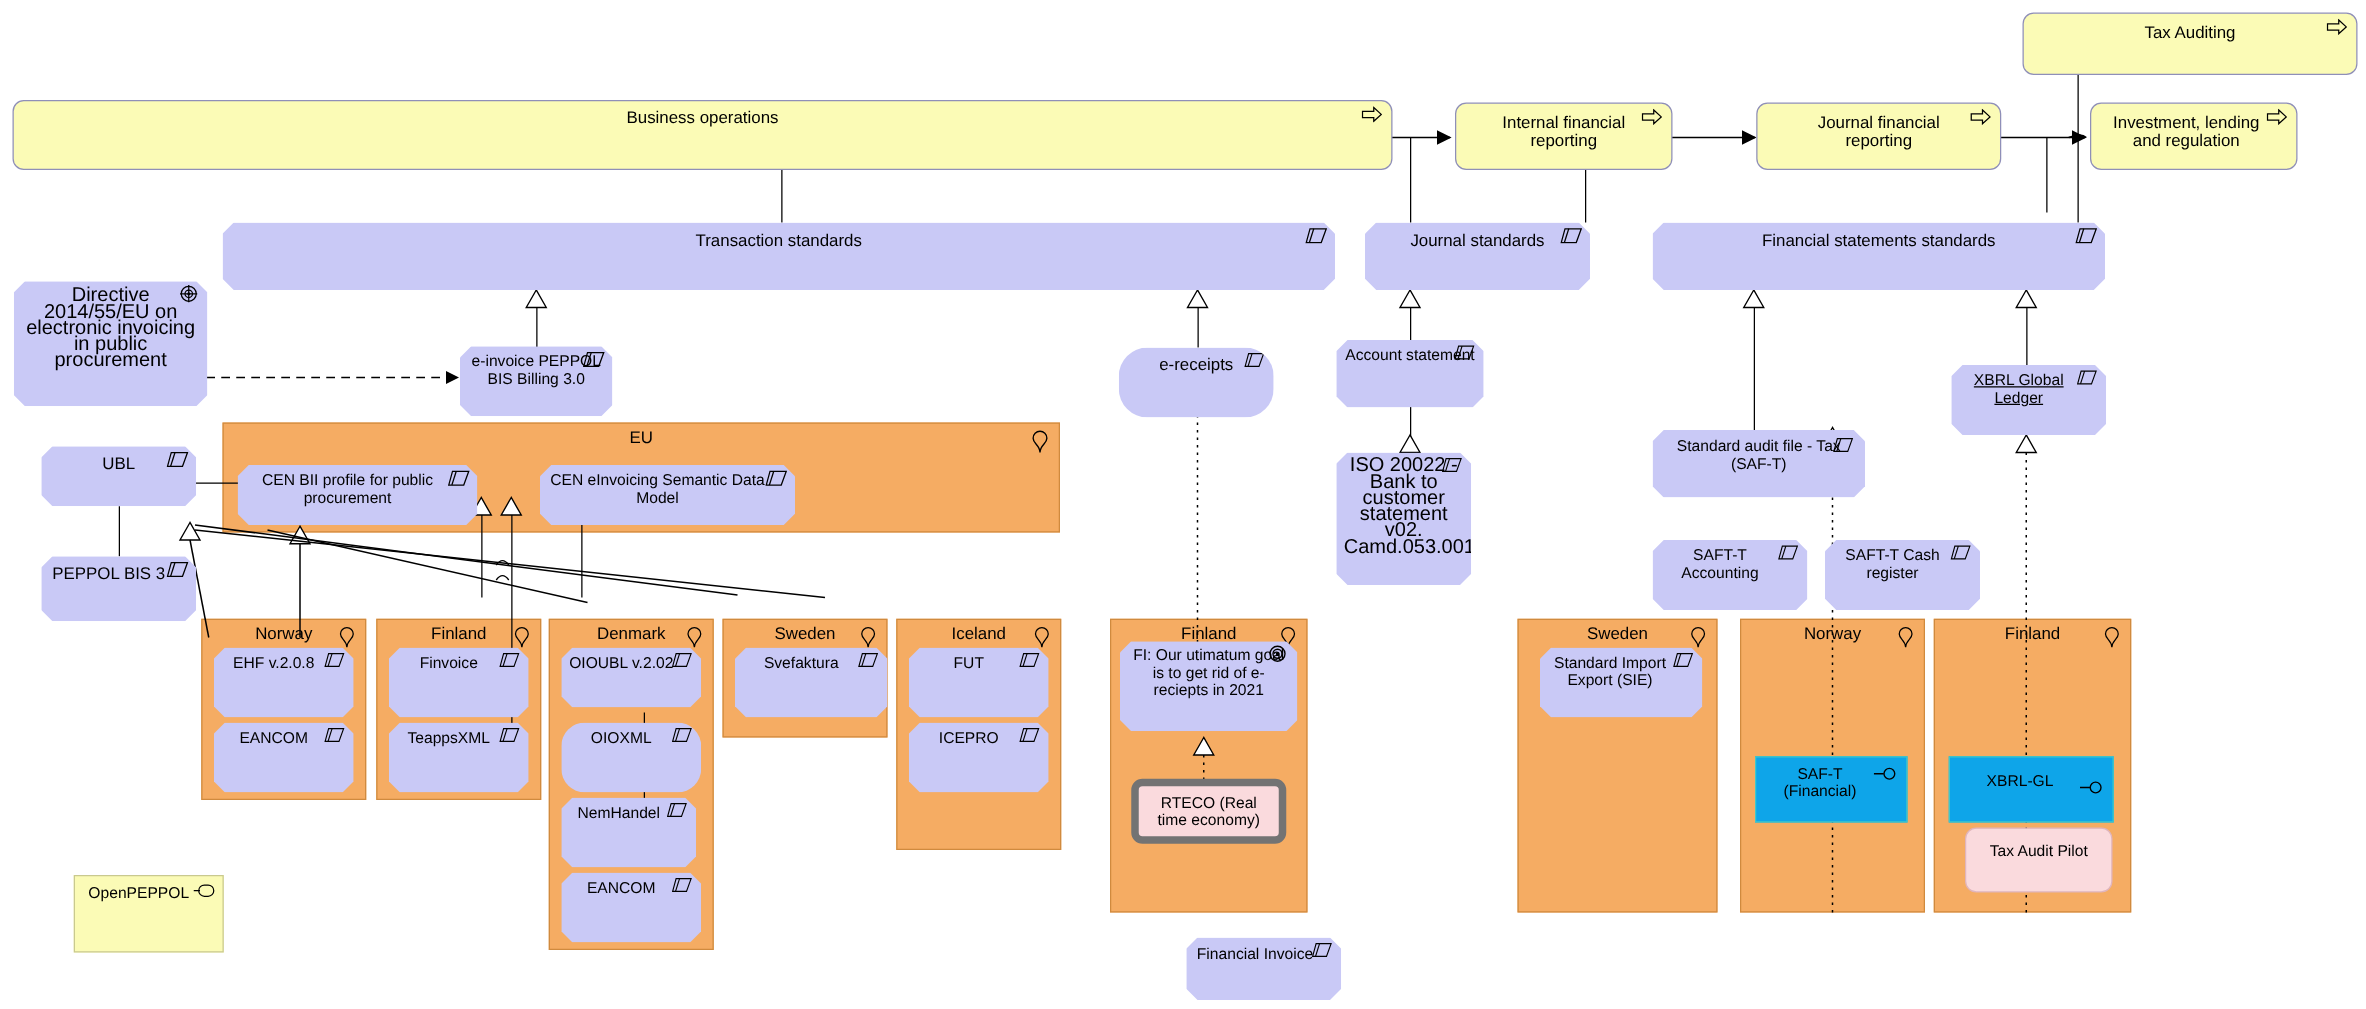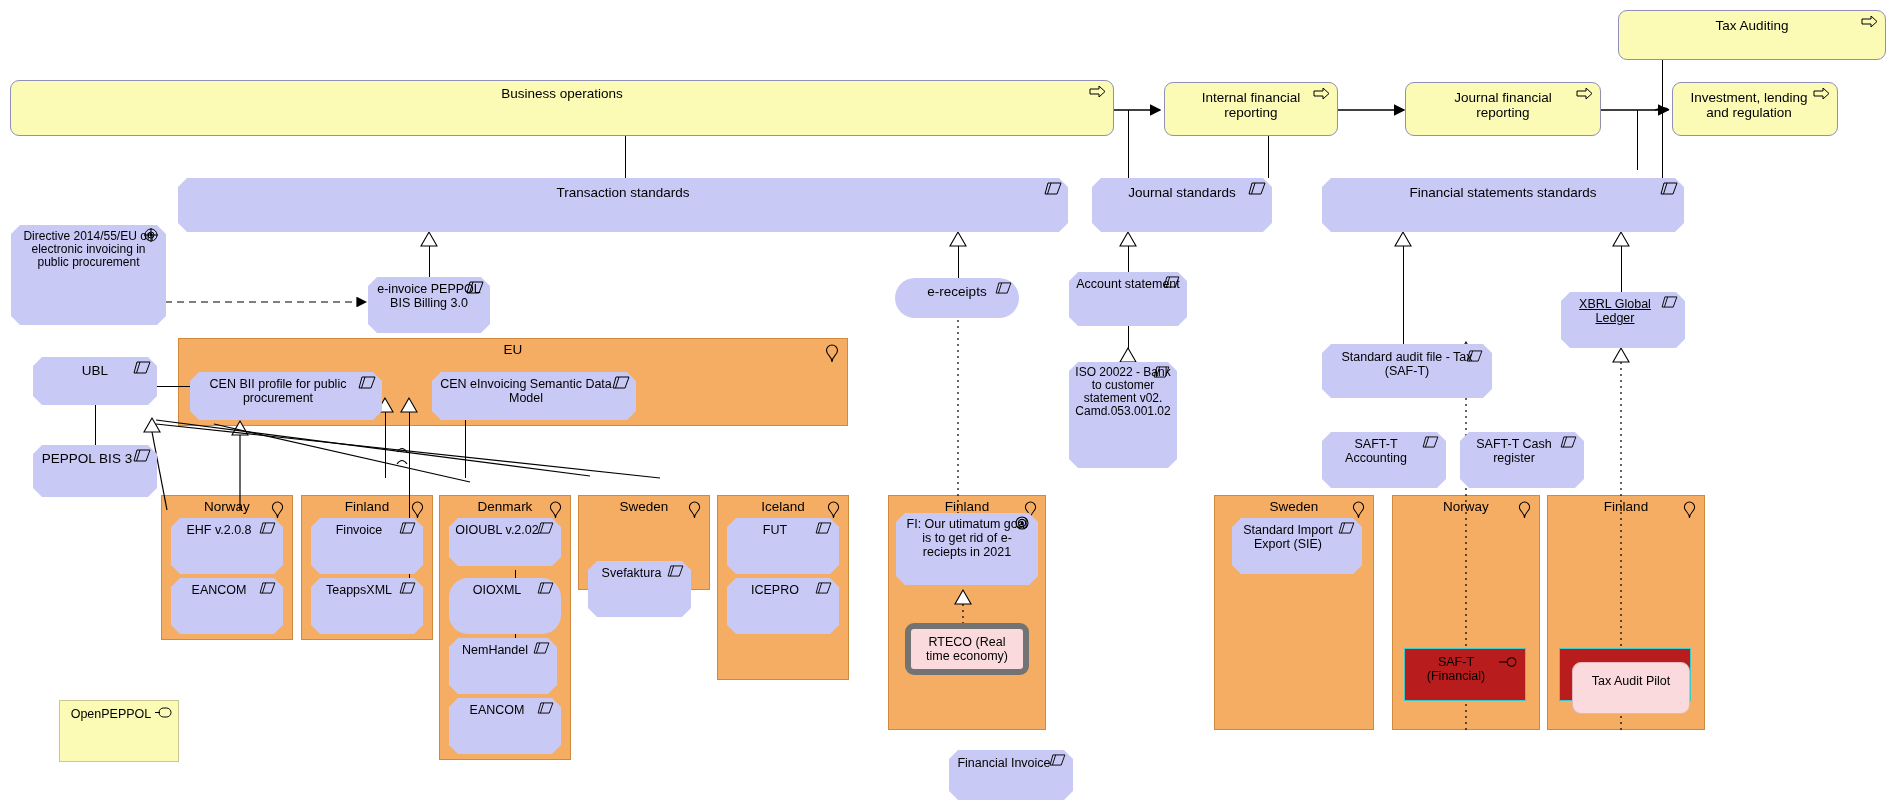--- a/index.html
+++ b/index.html
@@ -31,21 +31,21 @@
   .node .lbl{display:block;}
   
   .oct{
     -webkit-clip-path:polygon(9px 0,calc(100% - 9px) 0,100% 9px,100% calc(100% - 9px),calc(100% - 9px) 100%,9px 100%,0 calc(100% - 9px),0 9px);
     clip-path:polygon(9px 0,calc(100% - 9px) 0,100% 9px,100% calc(100% - 9px),calc(100% - 9px) 100%,9px 100%,0 calc(100% - 9px),0 9px);
     border:none;
     background-clip:padding-box;
   }
   .purple{background:#c9c9f6;}
   .yellow{background:#fbfbb6;}
-  .cyan{background:#b91c1c;margin-top:43px;}
+  .cyan{background:#0ea5e9;}
   .pink{background:#fadadd;}
   .rounded{border-radius:9px;}
   
   .ico{
     position:absolute;
     top:4px;
     right:6px;
     width:18px;height:13px;
     pointer-events:none;
   }
@@ -67,21 +67,21 @@
     color:#000;
   }
   .loc-ico{position:absolute;top:5px;right:8px;}
   
   .ln{position:absolute;background:#000;z-index:3;}
   .lnh{height:1px;}
   .lnv{width:1px;}
   
   #overlay{position:absolute;left:0;top:0;width:1893px;height:807px;z-index:4;pointer-events:none;}
   .small{font-size:12.5px;line-height:14px;}
-  .tiny{font-size:12px;line-height:13px;}
+  .tiny{font-size:16px;line-height:13px;}
 </style>
 </head>
 <body>
 
 <div id="canvas">
 
   <svg id="overlay" viewBox="0 0 1893 807">
     <defs>
       <marker id="arrowFilled" markerWidth="9" markerHeight="9" refX="8" refY="4.5" orient="auto">
         <path d="M0,0 L9,4.5 L0,9 z" fill="#000"></path>
@@ -423,21 +423,21 @@
   </div>
 
   <div class="group" style="left:578px;top:495px;width:132px;height:95px;">
     <span class="gtitle">Sweden</span>
     <span class="loc-ico">
       <svg width="13" height="18" viewBox="0 0 14 19">
           <path d="M7,18 C7,12 12.5,11 12.5,6.5 A5.5,5.5 0 1,0 1.5,6.5 C1.5,11 7,12 7,18 z" fill="none" stroke="#000" stroke-width="1.1"></path>
         </svg>
     </span>
   </div>
-  <div class="node purple oct" style="left:588px;top:518px;width:103px;height:56px;padding:5px 20px 3px 4px;margin-top:43px;">
+  <div class="node purple oct" style="left:588px;top:518px;width:122px;height:56px;padding:5px 20px 3px 4px;">
     <span class="lbl small">Svefaktura</span>
     <span class="ico">
         <svg width="17" height="12" viewBox="0 0 18 13">
           <path d="M4,1 L17,1 L13,12 L1,12 z" fill="none" stroke="#000" stroke-width="1"></path>
           <path d="M7,1 L3.5,12" fill="none" stroke="#000" stroke-width="1"></path>
         </svg>
       </span>
   </div>
 
   <div class="group" style="left:717px;top:495px;width:132px;height:185px;">
@@ -460,21 +460,21 @@
   <div class="node purple oct" style="left:727px;top:578px;width:112px;height:56px;padding:5px 20px 3px 4px;">
     <span class="lbl small">ICEPRO</span>
     <span class="ico">
         <svg width="17" height="12" viewBox="0 0 18 13">
           <path d="M4,1 L17,1 L13,12 L1,12 z" fill="none" stroke="#000" stroke-width="1"></path>
           <path d="M7,1 L3.5,12" fill="none" stroke="#000" stroke-width="1"></path>
         </svg>
       </span>
   </div>
 
-  <div class="node purple oct" style="left:895px;top:278px;width:124px;height:40px;padding-top:6px;border-radius:23px;">
+  <div class="node purple oct" style="left:895px;top:278px;width:124px;height:56px;padding-top:6px;border-radius:23px;">
     <span class="lbl">e-receipts</span>
     <span class="ico">
         <svg width="17" height="12" viewBox="0 0 18 13">
           <path d="M4,1 L17,1 L13,12 L1,12 z" fill="none" stroke="#000" stroke-width="1"></path>
           <path d="M7,1 L3.5,12" fill="none" stroke="#000" stroke-width="1"></path>
         </svg>
       </span>
   </div>
 
   <div class="group" style="left:888px;top:495px;width:158px;height:235px;">

